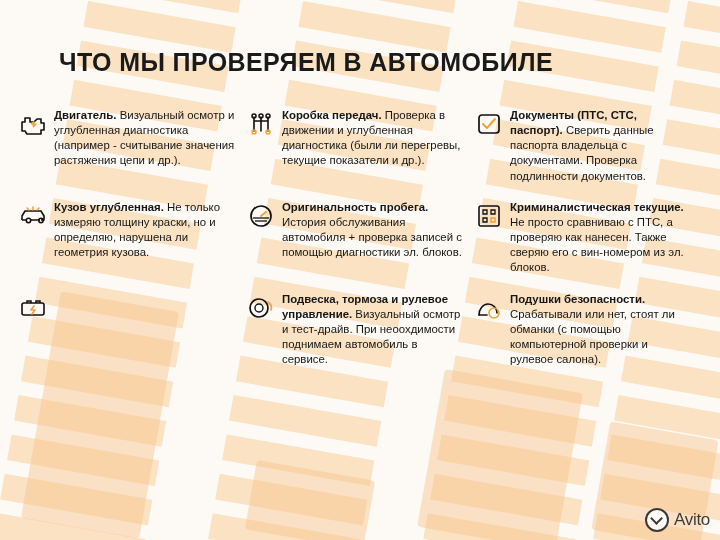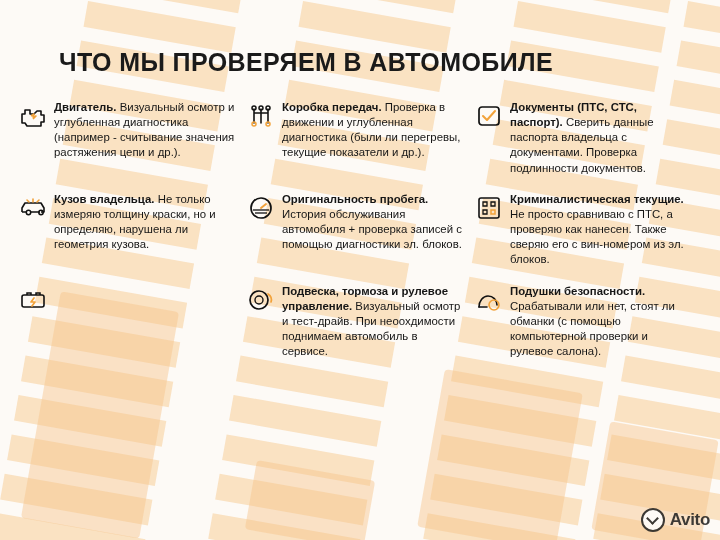--- a/index.html
+++ b/index.html
@@ -62,21 +62,21 @@
     text-align: center;
     font-size: 25px;
     font-weight: bold;
     color: #1a1a1a;
     letter-spacing: 0.4px;
     z-index: 5;
   }
 
   .grid {
     position: absolute;
-    top: 100px;
+    top: 108px;
     left: 18px;
     width: 684px;
     display: grid;
     grid-template-columns: 228px 228px 228px;
     grid-auto-rows: min-content;
     row-gap: 16px;
     z-index: 5;
   }
   .cell {
     display: flex;
@@ -127,21 +127,21 @@
     left: 5px;
     top: 4px;
     width: 7px;
     height: 7px;
     border-left: 2px solid #1c1c1c;
     border-bottom: 2px solid #1c1c1c;
     transform: rotate(-45deg);
   }
   .watermark .wm-text {
     font-size: 17px;
-    font-weight: bold;
+    font-weight: normal;
     color: #1c1c1c;
     letter-spacing: -0.3px;
   }
 </style>
 </head>
 <body>
 
 <div id="poster">
 
   <div class="bg-layer">
@@ -260,21 +260,21 @@
     <div class="cell">
       <span class="ico">
         <svg width="30" height="30" viewBox="0 0 30 30" fill="none">
           <path d="M4 19v-4l3-5h16l3 5v4h-3" stroke="#111" stroke-width="1.6" stroke-linejoin="round"></path>
           <path d="M4 19h5M13 19h9" stroke="#111" stroke-width="1.6"></path>
           <circle cx="10.5" cy="19.5" r="2.2" stroke="#111" stroke-width="1.5"></circle>
           <circle cx="23" cy="19.5" r="2.2" stroke="#111" stroke-width="1.5"></circle>
           <path d="M9 7l2 2M15 6v3M21 7l-2 2" stroke="#f2a23a" stroke-width="1.6" stroke-linecap="round"></path>
         </svg>
       </span>
-      <span class="txt"><span>Кузов владельца.</span><span class="rest"> Не только измеряю толщину краски, но и определяю, нарушена ли геометрия кузова.</span></span>
+      <span class="txt"><span>Кузов углубленная.</span><span class="rest"> Не только измеряю толщину краски, но и определяю, нарушена ли геометрия кузова.</span></span>
     </div>
 
     <div class="cell">
       <span class="ico">
         <svg width="30" height="30" viewBox="0 0 30 30" fill="none">
           <circle cx="15" cy="15" r="10" stroke="#111" stroke-width="1.7"></circle>
           <path d="M15 15l5-4" stroke="#f2a23a" stroke-width="2" stroke-linecap="round"></path>
           <path d="M7 17h16" stroke="#111" stroke-width="1.3"></path>
           <path d="M9 20h12" stroke="#111" stroke-width="1.3"></path>
         </svg>

